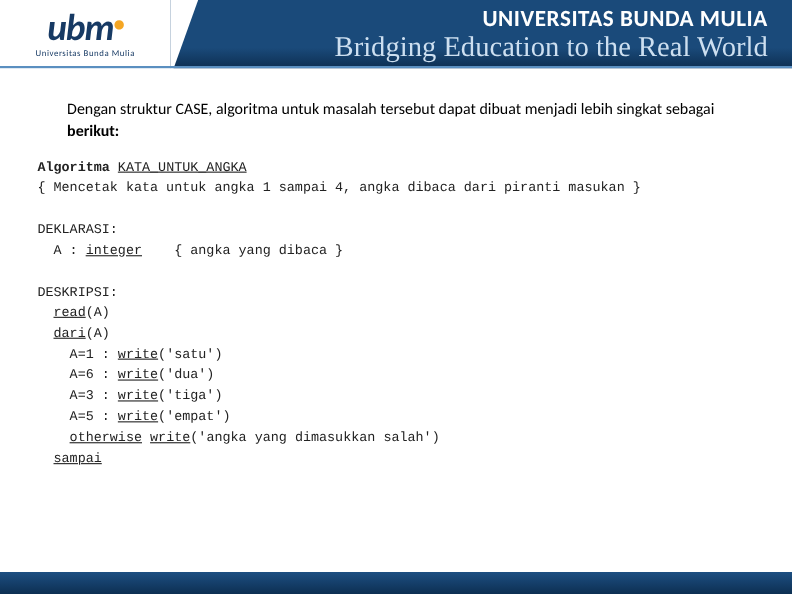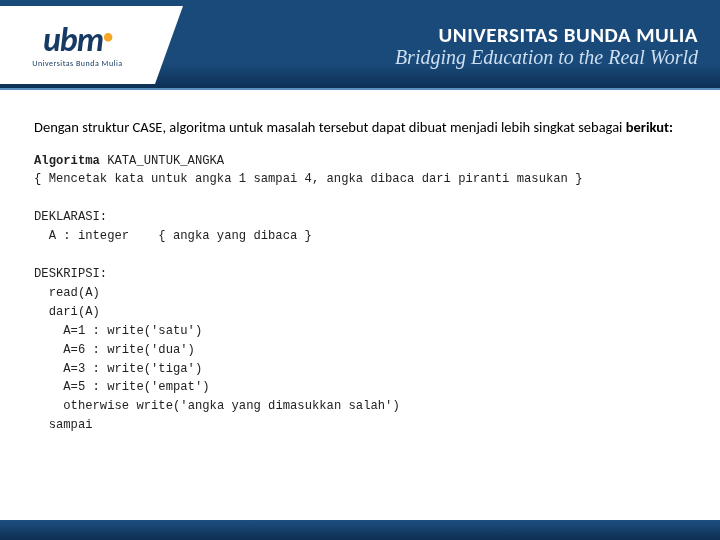--- a/index.html
+++ b/index.html
@@ -7,21 +7,21 @@
     padding: 0;
     width: 720px;
     height: 540px;
     background: #fff;
     font-family: "Segoe UI", Calibri, sans-serif;
     position: relative;
     overflow: hidden;
   }
   .header {
     width: 100%;
-    height: 90px;
+    height: 62px;
     background: linear-gradient(to bottom, #1a4a7a 0%, #1a4a7a 70%, #0d2f52 100%);
     display: flex;
     align-items: center;
     justify-content: space-between;
     position: relative;
   }
   .header::after {
     content: "";
     position: absolute;
     bottom: 0;
@@ -76,44 +76,44 @@
     padding-right: 22px;
     color: #fff;
   }
   .univ-name {
     font-size: 21px;
     font-weight: 600;
     letter-spacing: 0.5px;
   }
   .tagline {
     font-family: "Brush Script MT", cursive;
-    font-size: 20px;
-    font-style: italic;
+    font-size: 26px;
     color: #cddff0;
     margin-top: -2px;
   }
   .content {
     padding: 28px 34px 20px 34px;
   }
   .intro {
     font-size: 14.5px;
     line-height: 1.35;
     color: #000;
+    margin-left: 27px;
   }
   .intro b { font-weight: 700; }
   .algo {
     margin-top: 14px;
     font-family: Consolas, "Courier New", monospace;
     font-size: 12.2px;
     color: #222;
     line-height: 1.55;
   }
   .algo .row { white-space: pre; }
   .algo b { font-weight: 700; font-family: Liberation Mono, monospace; }
-  .u { }
+  .u { text-decoration: underline; }
   .footer {
     position: absolute;
     bottom: 0;
     left: 0;
     width: 100%;
     height: 20px;
     background: linear-gradient(to bottom, #1d4f82 0%, #0d2f52 100%);
   }
 </style>
 </head>

